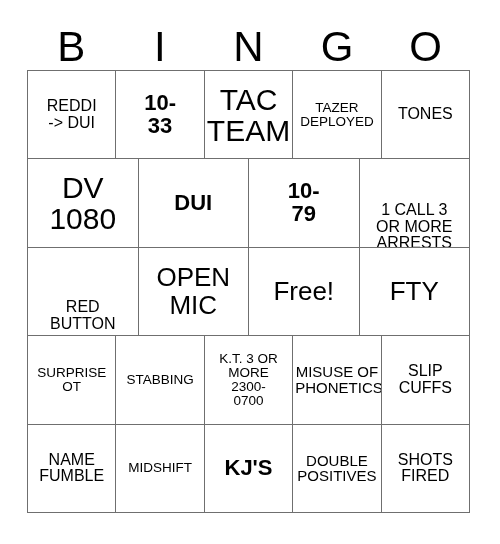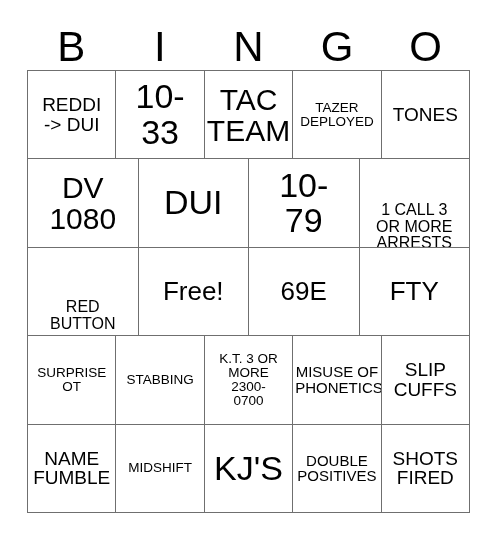--- a/index.html
+++ b/index.html
@@ -78,24 +78,24 @@
   }
   .cell-text {
     display: block;
     width: 100%;
     line-height: 1.04;
     white-space: pre-line;
     word-break: normal;
   }
 
   
-  .fs-xxl .cell-text { font-size: 34px; }
+  .fs-xxl .cell-text { font-size: 22px; font-weight: bold; }
   .fs-xl  .cell-text { font-size: 30px; }
   .fs-lg  .cell-text { font-size: 26px; }
-  .fs-md  .cell-text { font-size: 19px; }
+  .fs-md  .cell-text { font-size: 16px; }
   .fs-sm  .cell-text { font-size: 16px; margin-top: 48px; }
   .fs-xs  .cell-text { font-size: 13.5px; }
   .fs-xxs .cell-text { font-size: 15px; }
 </style>
 </head>
 <body>
 
 <div id="card">
 
   <div id="bingo-header">
@@ -148,24 +148,25 @@
 ARRESTS</span>
         </div>
     </div>
 
     <div class="grid-row">
       <div class="grid-cell fs-sm">
           <span class="cell-text">RED
 BUTTON</span>
         </div>
       <div class="grid-cell fs-lg">
+          <span class="cell-text">OPEN
+MIC</span>
+        </div>
+      <div class="grid-cell fs-lg">
           <span class="cell-text">Free!</span>
-        </div>
-      <div class="grid-cell fs-lg">
-          <span class="cell-text">69E</span>
         </div>
       <div class="grid-cell fs-lg">
           <span class="cell-text">FTY</span>
         </div>
     </div>
 
     <div class="grid-row">
       <div class="grid-cell fs-xs">
           <span class="cell-text">SURPRISE
 OT</span>

